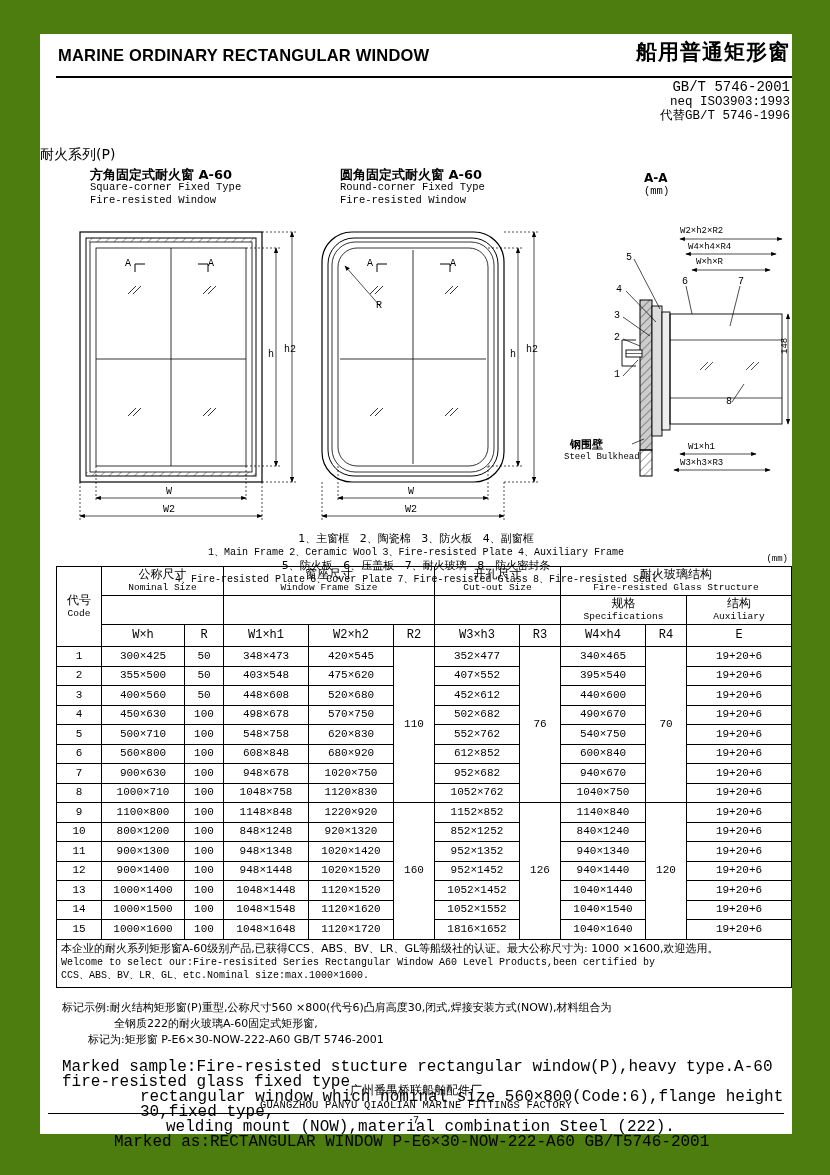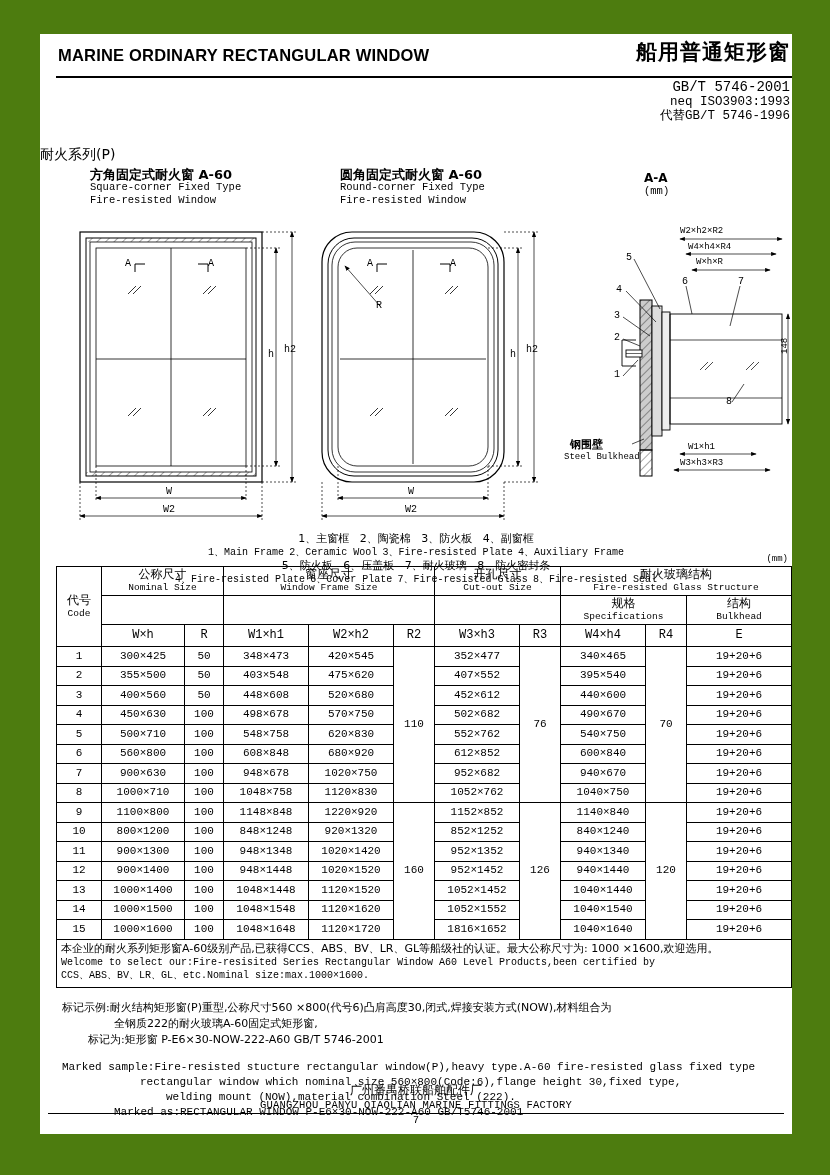--- a/index.html
+++ b/index.html
@@ -74,21 +74,21 @@
   .note-block{
     border:1px solid #000;border-top:none;padding:3px 4px 4px 4px;
     font-size:10.5px;line-height:13.5px;
   }
   .note-block .cn{font-family:"DejaVu Sans",sans-serif;font-size:11px;}
   .note-block .en{font-family:"Liberation Mono",monospace;font-size:10px;}
   .mark{
     position:absolute;left:22px;top:966px;width:730px;font-size:11px;line-height:16px;
   }
   .mark .cn{font-family:"DejaVu Sans",sans-serif;}
-  .mark .en{font-family:"Liberation Mono",monospace;font-size:11px;line-height:15px;}
+  .mark .en{font-family:"Liberation Mono",monospace;font-size:16px;line-height:15px;}
   .indent1{padding-left:52px;}
   .indent2{padding-left:26px;}
   .indent3{padding-left:78px;}
   .indent4{padding-left:104px;}
   .indent5{padding-left:52px;}
   
   .footer{
     position:absolute;left:0;right:0;bottom:8px;text-align:center;
   }
   .footer .cn{font-family:"DejaVu Sans",sans-serif;font-size:12px;}
@@ -375,21 +375,21 @@
       <tr class="h2row">
         <th colspan="2" rowspan="1" style="border-bottom:none;"></th>
         <th colspan="3" rowspan="1" style="border-bottom:none;"></th>
         <th colspan="2" rowspan="1" style="border-bottom:none;"></th>
         <th colspan="2">
           <div class="cnh">规格</div>
           <div class="enh">Specifications</div>
         </th>
         <th rowspan="1">
           <div class="cnh">结构</div>
-          <div class="enh">Bulkhead</div>
+          <div class="enh">Auxiliary</div>
         </th>
       </tr>
       <tr class="h3row">
         <th style="width:78px;">W×h</th>
         <th style="width:34px;">R</th>
         <th style="width:80px;">W1×h1</th>
         <th style="width:80px;">W2×h2</th>
         <th style="width:36px;">R2</th>
         <th style="width:80px;">W3×h3</th>
         <th style="width:36px;">R3</th>

